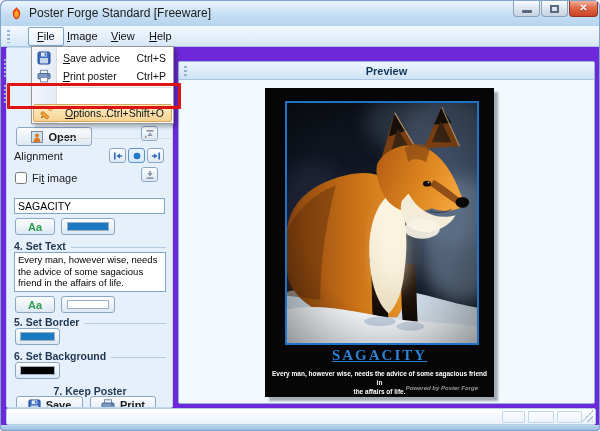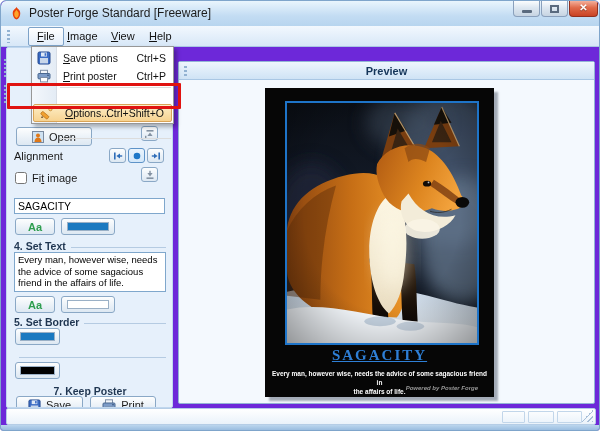--- a/index.html
+++ b/index.html
@@ -70,21 +70,21 @@
   .edge-grip1 { position:absolute; left:3px; top:58px; height:20px; }
   .edge-grip2 { position:absolute; left:3px; top:84px; height:20px; }
   
   .sidebar {
     position:absolute; left:5px; top:46px; width:167px; height:361px;
     background:#e6f0fb; border:1px solid #c0d7ee; border-radius:2px; overflow:hidden;
   }
   .btn {
     position:absolute; background:linear-gradient(#fdfefe,#e9f0f7 60%,#dde8f2);
     border:1px solid #8aa8c6; border-radius:3px; font-size:11px; color:#1a1a1a;
-    display:flex; align-items:center; justify-content:center; gap:5px;
+    display:flex; align-items:center; justify-content:center; gap:5px;font-weight:bold;
   }
   .sec { position:absolute; left:7px; right:6px; height:12px; display:flex; align-items:center; }
   .sec b { font-size:10.5px; color:#1f3550; white-space:nowrap; }
   .sec i { flex:1; height:1px; background:#b5cbe2; margin-left:5px; margin-top:2px; }
   .tinybtn { width:17px; height:15px; padding:0; }
   .swatch-inner { width:80%; height:9px; border:1px solid #9ab0c6; }
   .label11 { position:absolute; font-size:11px; color:#1a1a1a; }
   .sidebar input[type=text], .sidebar textarea {
     position:absolute; border:1px solid #7fa7cc; background:#fff; font-family:"Liberation Sans",sans-serif;
   }
@@ -237,20 +237,21 @@
 
     <div class="sec" style="top:268px;">
         <b>5. Set Border</b>
         <i></i>
       </div>
     <div class="btn" style="left:8px; top:280px; width:45px; height:17px;">
         <div class="swatch-inner" style="background: rgb(27, 121, 192);"></div>
       </div>
 
     <div class="sec" style="top:302px;">
+        <b>6. Set Background</b>
         <i></i>
       </div>
     <div class="btn" style="left:8px; top:314px; width:45px; height:17px;">
         <div class="swatch-inner" style="background: rgb(0, 0, 0);"></div>
       </div>
 
     <div class="sec" style="top:337px;flex-direction:column;">
         <b>7. Keep Poster</b>
         <i></i>
       </div>
@@ -373,21 +374,21 @@
 
   <div class="dropdown">
     <div class="gutter"></div>
     <div class="mrow">
       <svg class="micon" viewBox="0 0 14 14">
         <rect x="1" y="1" width="12" height="12" rx="1.5" fill="#3a6bc4" stroke="#24498e"></rect>
         <rect x="4" y="1.5" width="6" height="4" fill="#dfe9f6"></rect>
         <rect x="7.6" y="2.2" width="1.7" height="2.6" fill="#3a6bc4"></rect>
         <rect x="3" y="7" width="8" height="5.4" fill="#c8d6ea"></rect>
       </svg>
-      <span class="mlabel"><span></span><span class="acc">S</span><span>ave ptions</span></span>
+      <span class="mlabel"><span></span><span class="acc">S</span><span>ave advice</span></span>
       <span class="mshort">Ctrl+S</span>
     </div>
     <div class="mrow">
       <svg class="micon" viewBox="0 0 14 13">
         <rect x="3.5" y="0.8" width="7" height="4" fill="#f2f6fa" stroke="#7d8ea6"></rect>
         <rect x="1" y="4" width="12" height="5.4" rx="1" fill="#7d9cc8" stroke="#4a6890"></rect>
         <rect x="3.5" y="8" width="7" height="4.4" fill="#ffffff" stroke="#7d8ea6"></rect>
         <circle cx="11" cy="5.8" r="0.8" fill="#2d4a74"></circle>
       </svg>
       <span class="mlabel"><span></span><span class="acc">P</span><span>rint poster</span></span>

